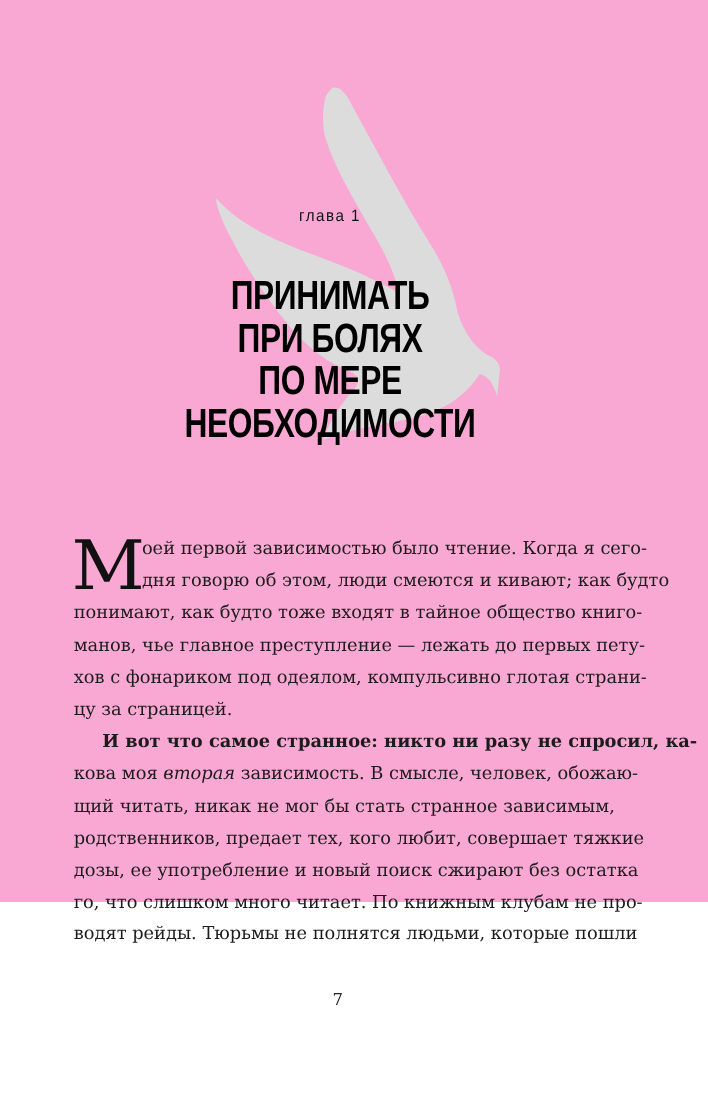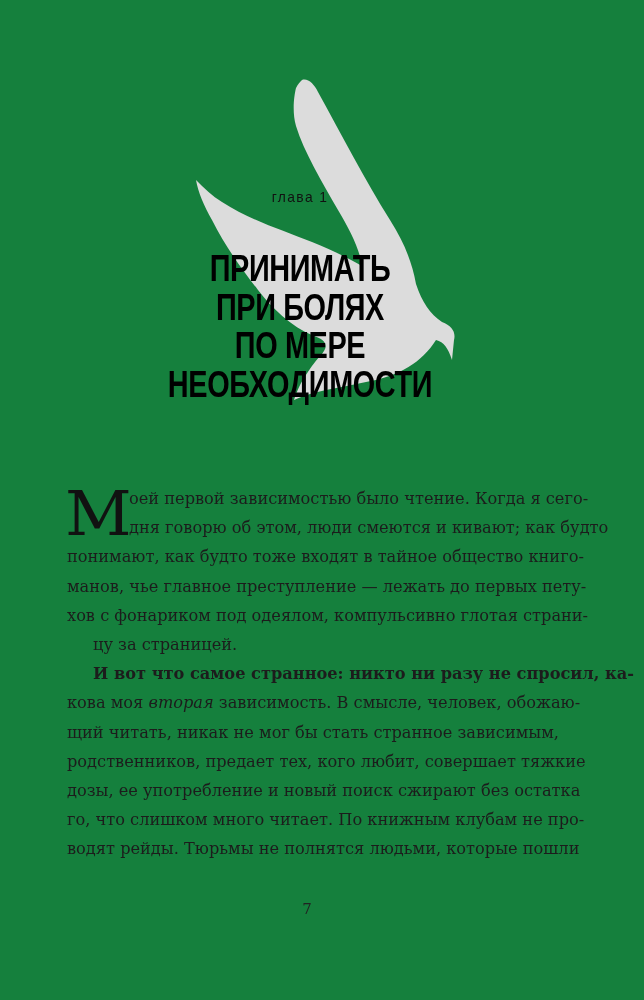--- a/index.html
+++ b/index.html
@@ -11,22 +11,22 @@
       width: 644px;
       height: 1000px;
       position: relative;
       overflow: hidden;
       font-family: "DejaVu Serif", serif;
       color: #1a1a1a;
     }
     .page {
       position: absolute;
       left: 0; top: 0;
-      width: 644px; height: 1000px;
-      background: #15803d;
+      width: 644px; height: 820px;
+      background: #f9a8d4;
     }
     .bird {
       position: absolute;
       left: 190px;
       top: 70px;
       width: 290px;
       height: 330px;
     }
     .chapter-label {
       position: absolute;
@@ -71,21 +71,20 @@
     .body-text .line {
       display: block;
       white-space: nowrap;
       text-align: justify;
       text-align-last: justify;
       height: 29.2px;
       overflow: visible;
     }
     .body-text .line.last {
       text-align-last: left;
-      margin-left: 26px;
     }
     .body-text .line.indent {
       padding-left: 26px;
       font-weight: bold;
     }
     .body-text .line.dropcap-line {
       padding-left: 62px;
     }
     .dropcap {
       position: absolute;

